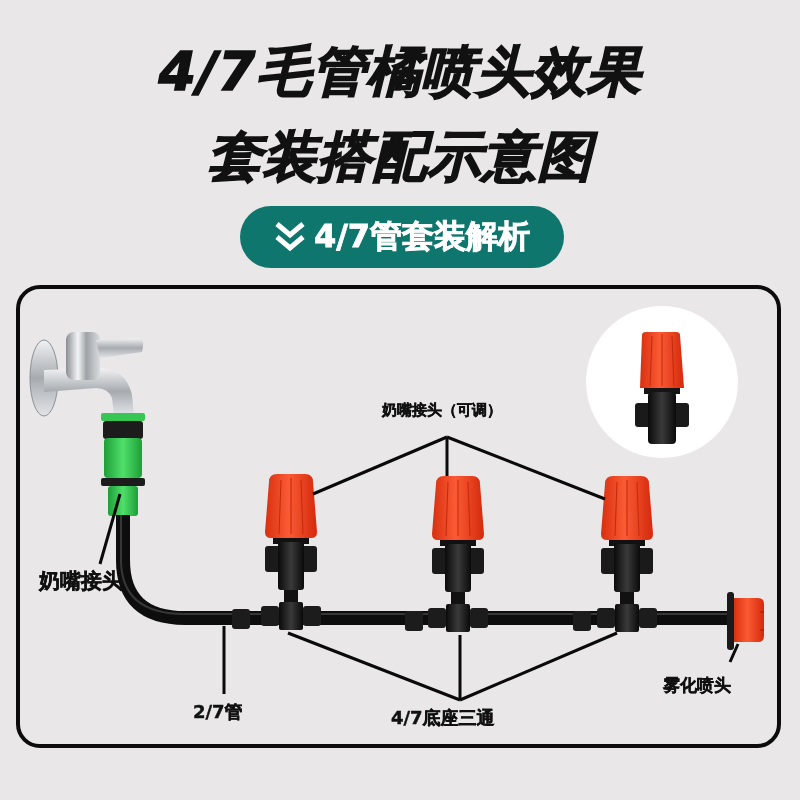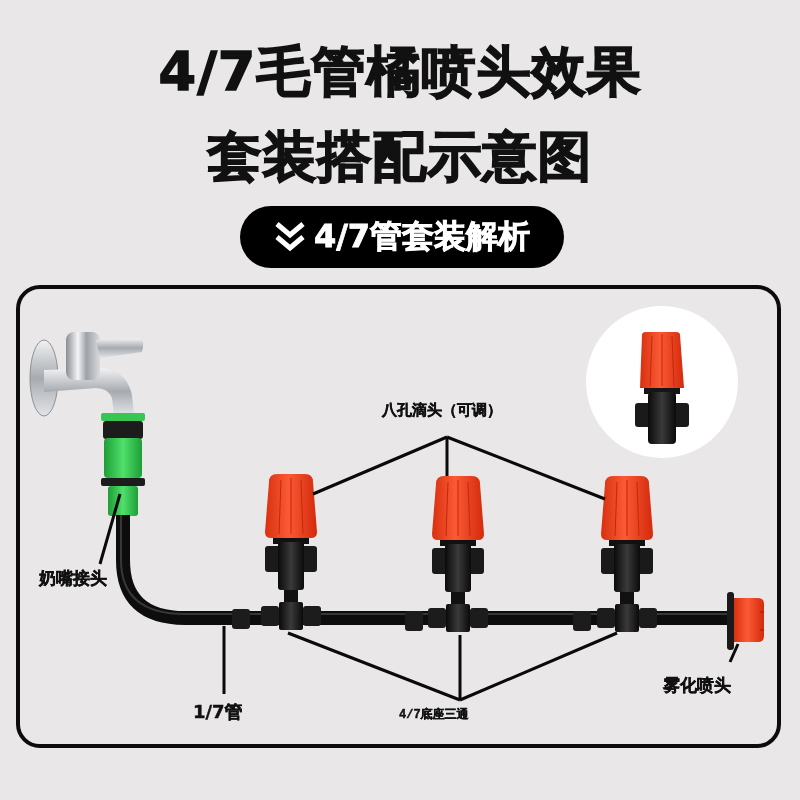--- a/index.html
+++ b/index.html
@@ -5,28 +5,28 @@
     html, body { margin: 0; padding: 0; }
     body {
       width: 800px; height: 800px; overflow: hidden;
       background: #e9e7e8;
       position: relative;
       font-family: "DejaVu Sans", "Liberation Sans", sans-serif;
     }
     .title {
       position: absolute; left: 0; width: 800px; text-align: center;
       font-weight: 900; color: #111; letter-spacing: 1px;
-      font-size: 54px; line-height: 60px;
+      font-size: 54px; line-height: 60px; font-style: italic;
       -webkit-text-stroke: 1.5px #111;
     }
     .title.l1 { top: 42px; }
     .title.l2 { top: 127px; }
     .pill {
       position: absolute; left: 240px; top: 206px; width: 324px; height: 62px;
-      background: #000000; border-radius: 31px;
+      background: #0f766e; border-radius: 31px;
       display: flex; align-items: center; justify-content: center;
       color: #fff; font-weight: 900; font-size: 32px;
       -webkit-text-stroke: 0.8px #fff;
     }
     .pill .chev { display: inline-block; width: 32px; height: 34px; margin-right: 8px; }
     .frame {
       position: absolute; left: 16px; top: 285px; width: 765px; height: 463px;
       border: 4px solid #0c0c0c; border-radius: 24px; box-sizing: border-box;
     }
     .label {
@@ -161,17 +161,17 @@
     <line x1="460" y1="700" x2="617" y2="633"></line>
 
     <line x1="120" y1="494" x2="100" y2="564"></line>
 
     <line x1="224" y1="626" x2="224" y2="694"></line>
 
     <line x1="738" y1="644" x2="730" y2="662"></line>
   </g>
 </svg>
 
-<div class="label" style="left:382px; top:401px; font-size:15px;">八孔滴头（可调）</div>
-<div class="label" style="left:39px; top:567px; font-size:17px;">奶嘴接头</div>
-<div class="label" style="left:193px; top:700px; font-size:18px;">1/7管</div>
-<div class="label" style="left:399px; top:706px; font-size:12px;font-family:Liberation Mono, monospace;">4/7底座三通</div>
+<div class="label" style="left:382px; top:401px; font-size:15px;">奶嘴接头（可调）</div>
+<div class="label" style="left:39px; top:567px; font-size:21px;">奶嘴接头</div>
+<div class="label" style="left:193px; top:700px; font-size:18px;">2/7管</div>
+<div class="label" style="left:391px; top:706px; font-size:18px;">4/7底座三通</div>
 <div class="label" style="left:663px; top:674px; font-size:17px;">雾化喷头</div>
 
 </body></html>

